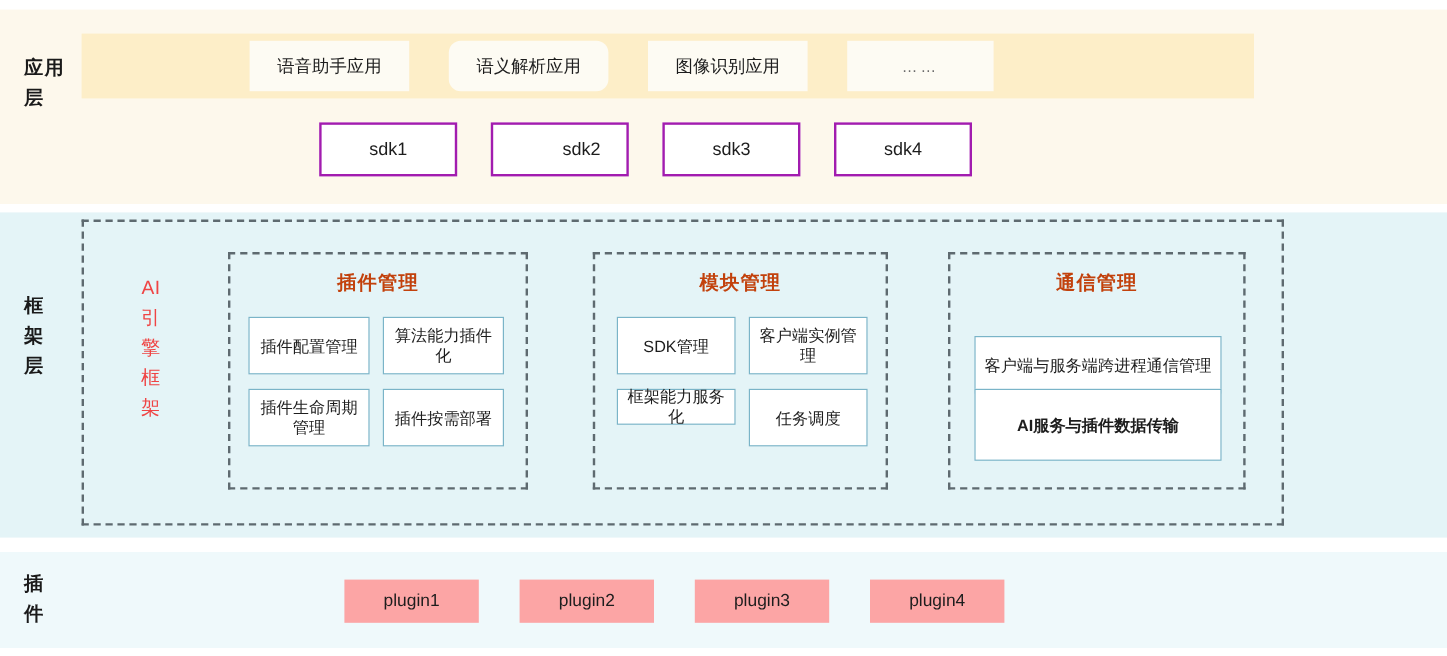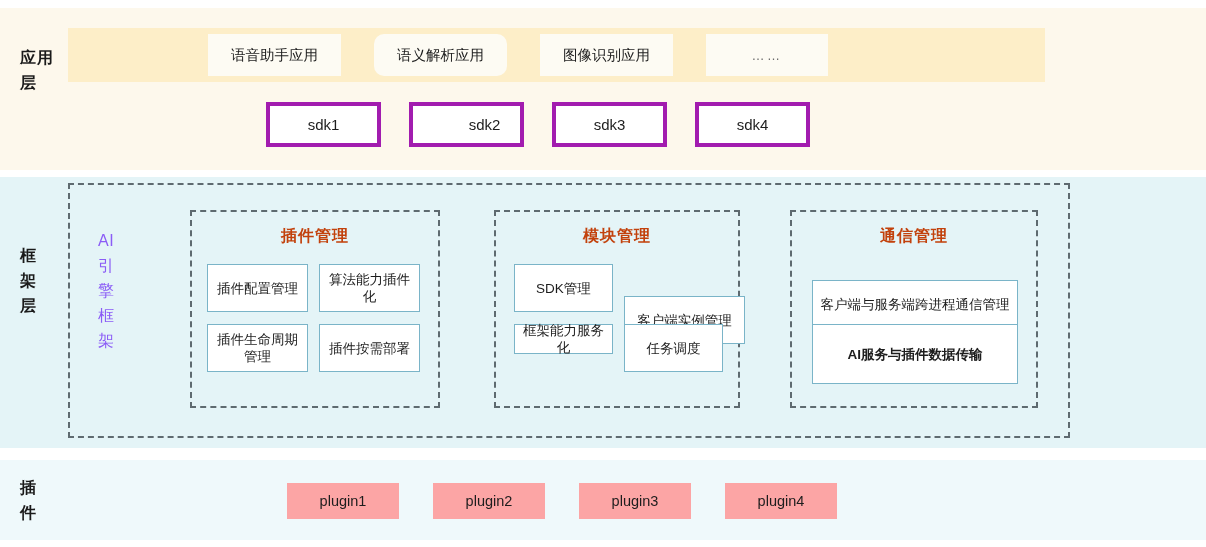--- a/index.html
+++ b/index.html
@@ -42,38 +42,38 @@
   }
   #app-chip-0{left:208px;width:133px;}
   #app-chip-1{left:374px;width:133px;border-radius:10px;}
   #app-chip-2{left:540px;width:133px;}
   #app-chip-3{left:706px;width:122px;}
   .ellipsis-text{letter-spacing:2.5px;color:#6b6b6b;font-size:13px;}
 
   
   .sdk-box{
     position:absolute;top:102px;width:115px;height:45px;
-    background:#ffffff;border:4px solid #a21caf;
+    background:#ffffff;border:2px solid #a21caf;
     display:flex;align-items:center;justify-content:center;
     font-size:15px;color:#1d1d1d;box-sizing:border-box;
   }
   #sdk-box-0{left:266px;}
   #sdk-box-1{left:409px;padding-left:36px;}
   #sdk-box-2{left:552px;}
   #sdk-box-3{left:695px;}
 
   
   #framework-outer{
     position:absolute;left:68px;top:183px;width:1002px;height:255px;
     border:2px dashed #5e6a70;box-sizing:border-box;
   }
   #engine-label{
     position:absolute;left:98px;top:228px;width:36px;
-    font-size:16px;line-height:25px;color:#8b5cf6;
-    text-align:left;letter-spacing:0.5px;
+    font-size:16px;line-height:25px;color:#ef4444;
+    text-align:right;letter-spacing:0.5px;
   }
 
   
   .group-box{
     position:absolute;top:210px;height:198px;
     border:2px dashed #5e6a70;box-sizing:border-box;
   }
   #group-box-0{left:190px;width:250px;}
   #group-box-1{left:494px;width:246px;}
   #group-box-2{left:790px;width:248px;}
@@ -91,21 +91,21 @@
     text-align:center;font-size:13.5px;line-height:17px;color:#1d1d1d;
     padding:2px 4px;
   }
   
   #g0-card-0{left:15px;top:52px;width:101px;height:48px;}
   #g0-card-1{left:127px;top:52px;width:101px;height:48px;}
   #g0-card-2{left:15px;top:112px;width:101px;height:48px;}
   #g0-card-3{left:127px;top:112px;width:101px;height:48px;}
   
   #g1-card-0{left:18px;top:52px;width:99px;height:48px;}
-  #g1-card-1{left:128px;top:52px;width:121px;height:48px;margin-top:32px;}
+  #g1-card-1{left:128px;top:52px;width:99px;height:48px;}
   #g1-card-2{left:18px;top:112px;width:99px;height:30px;}
   #g1-card-3{left:128px;top:112px;width:99px;height:48px;}
   
   #g2-card-0{left:20px;top:68px;width:206px;height:48px;}
   #g2-card-1{left:20px;top:112px;width:206px;height:60px;font-weight:bold;}
 
   
   .plugin-chip{
     position:absolute;top:483px;width:112px;height:36px;
     background:#fca5a5;

